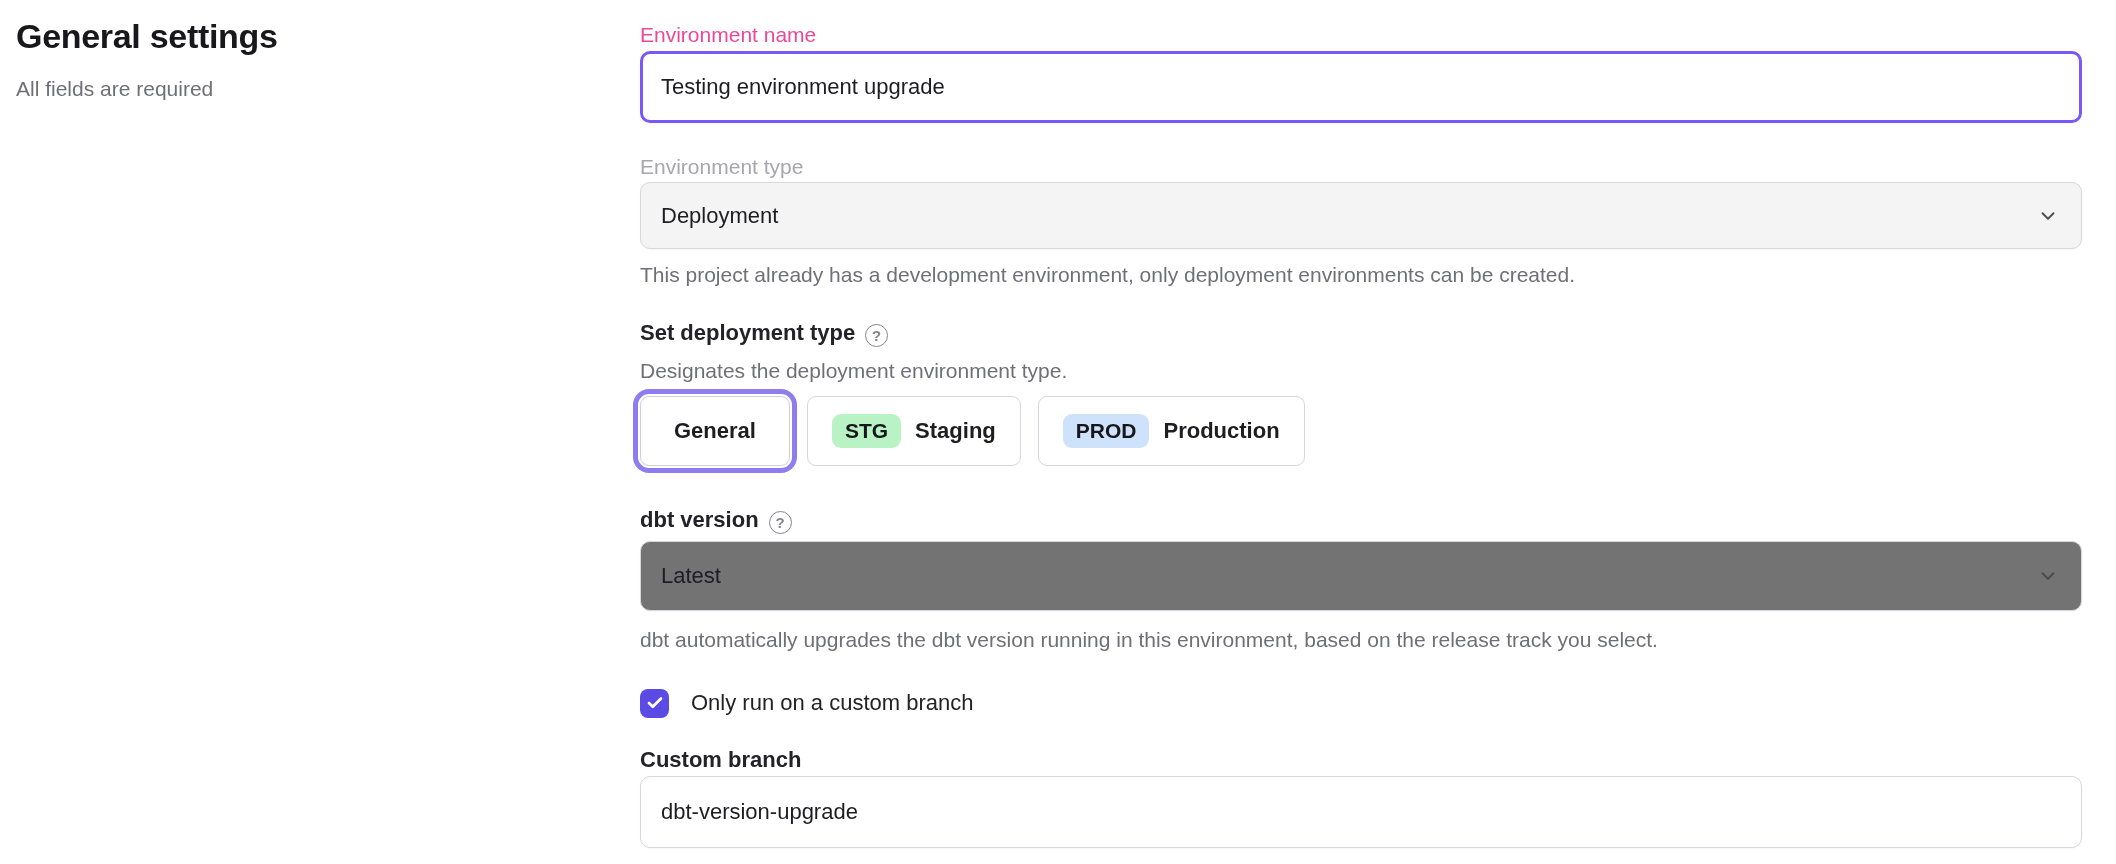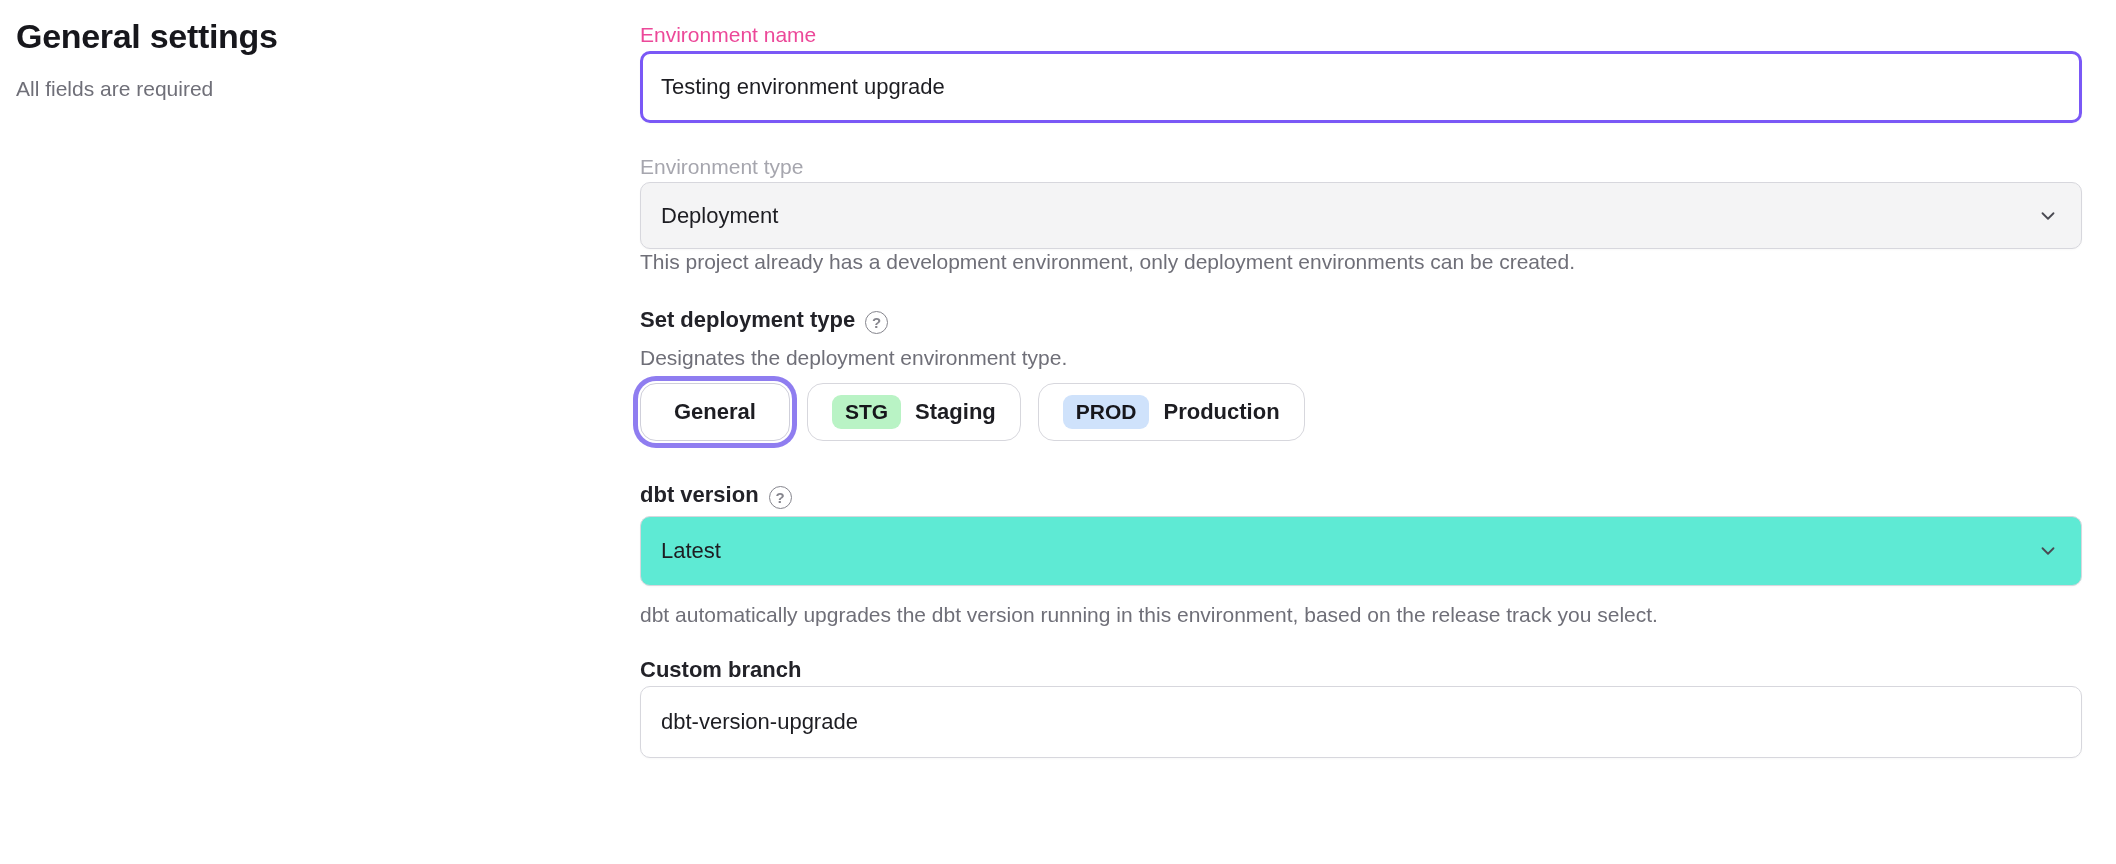--- a/index.html
+++ b/index.html
@@ -105,21 +105,21 @@
   .text-input.focused {
     border: 3px solid var(--accent);
     padding: 0 18px;
   }
 
   .select {
     width: 100%;
     height: 67px;
     border: 1px solid var(--border);
     border-radius: 10px;
-    background: #5eead4;
+    background: #737373;
     display: flex;
     align-items: center;
     justify-content: space-between;
     padding: 0 22px 0 20px;
     font-size: 22px;
     color: var(--text-primary);
     cursor: pointer;
     box-shadow: 0 1px 2px rgba(0,0,0,0.03);
   }
   .select.disabled {
@@ -129,24 +129,24 @@
   .chevron { flex: 0 0 auto; display: block; }
 
   .helper-text {
     font-size: 21px;
     color: var(--text-secondary);
     line-height: 26px;
   }
 
   .seg-row { display: flex; align-items: center; gap: 17px; }
   .seg {
-    height: 58px;
+    height: 70px;
     background: #ffffff;
     border: 1px solid var(--border);
-    border-radius: 16px;
+    border-radius: 9px;
     display: inline-flex;
     align-items: center;
     justify-content: center;
     gap: 14px;
     font-family: inherit;
     font-size: 22px;
     font-weight: 600;
     color: #1d1d22;
     padding: 0 24px;
     cursor: pointer;
@@ -186,21 +186,21 @@
     color: #222228;
     line-height: 30px;
     cursor: pointer;
   }
 
   
   .m-label1   { margin-top: 22px; }
   .m-input1   { margin-top: 3px; }
   .m-label2   { margin-top: 31px; }
   .m-select1  { margin-top: 2px; }
-  .m-helper1  { }
+  .m-helper1  { margin-top: 13px; }
   .m-section1 { margin-top: 31px; }
   .m-desc     { margin-top: 11px; }
   .m-segrow   { margin-top: 12px; }
   .m-label4   { margin-top: 40px; }
   .m-select2  { margin-top: 7px; height: 70px; }
   .m-helper2  { margin-top: 16px; }
   .m-checkrow { margin-top: 35px; }
   .m-label5   { margin-top: 29px; font-weight: 700; color: #222228; font-size: 22px; }
   .m-input2   { margin-top: 3px; }
 </style>
@@ -251,17 +251,25 @@
     <span class="help-icon">?</span>
   </div>
   <div class="select m-select2">
     <span>Latest</span>
     <svg class="chevron" width="22" height="22" viewBox="0 0 24 24" fill="none" stroke="#4a4a52" stroke-width="2" stroke-linecap="round" stroke-linejoin="round">
         <polyline points="6 9 12 15 18 9"></polyline>
       </svg>
   </div>
   <p class="helper-text m-helper2">dbt automatically upgrades the dbt version running in this environment, based on the release track you select.</p>
 
+  <div class="checkbox-row m-checkrow">
+    <span class="checkbox">
+      <svg width="18" height="18" viewBox="0 0 24 24" fill="none" stroke="#ffffff" stroke-width="3.6" stroke-linecap="round" stroke-linejoin="round">
+          <polyline points="20 6 9 17 4 12"></polyline>
+        </svg>
+    </span>
+    <span class="checkbox-label">Only run on a custom branch</span>
+  </div>
 
   <label class="field-label m-label5">Custom branch</label>
   <input class="text-input m-input2" type="text" value="dbt-version-upgrade" style="">
 
 </div>
 
 </body></html>

